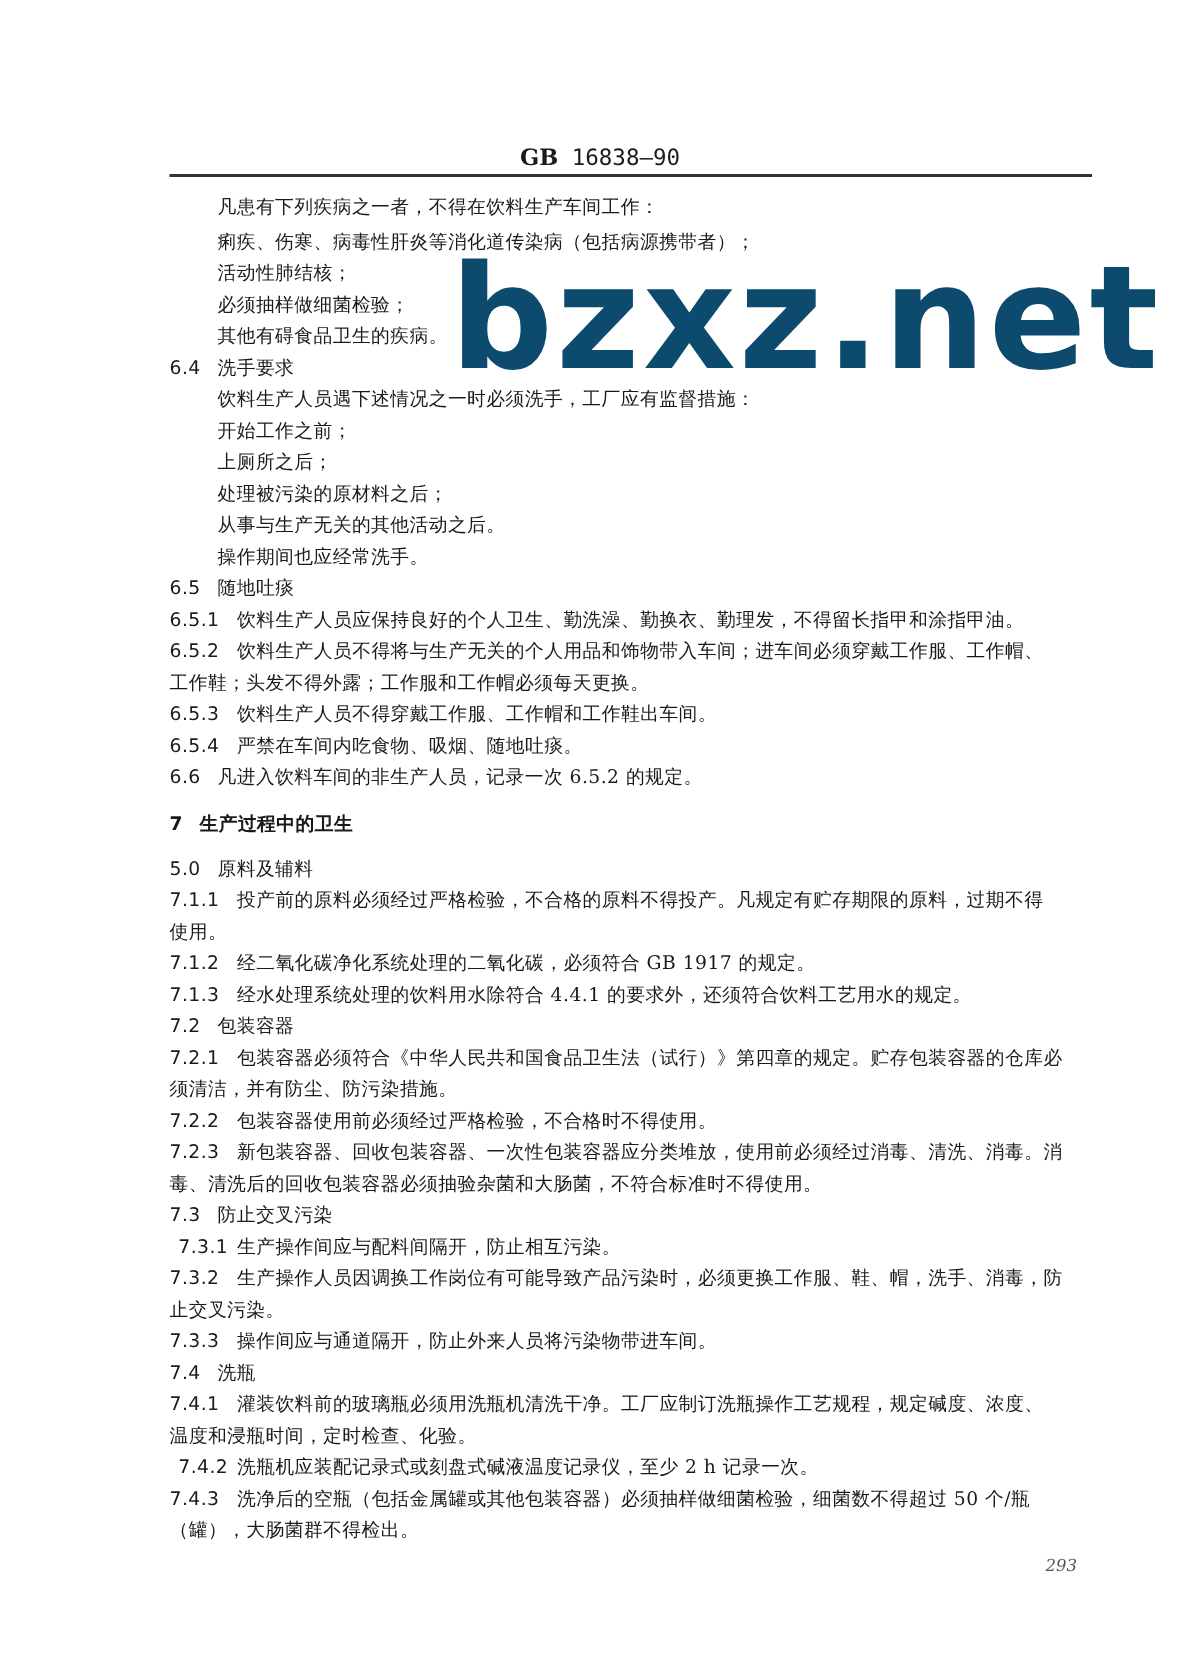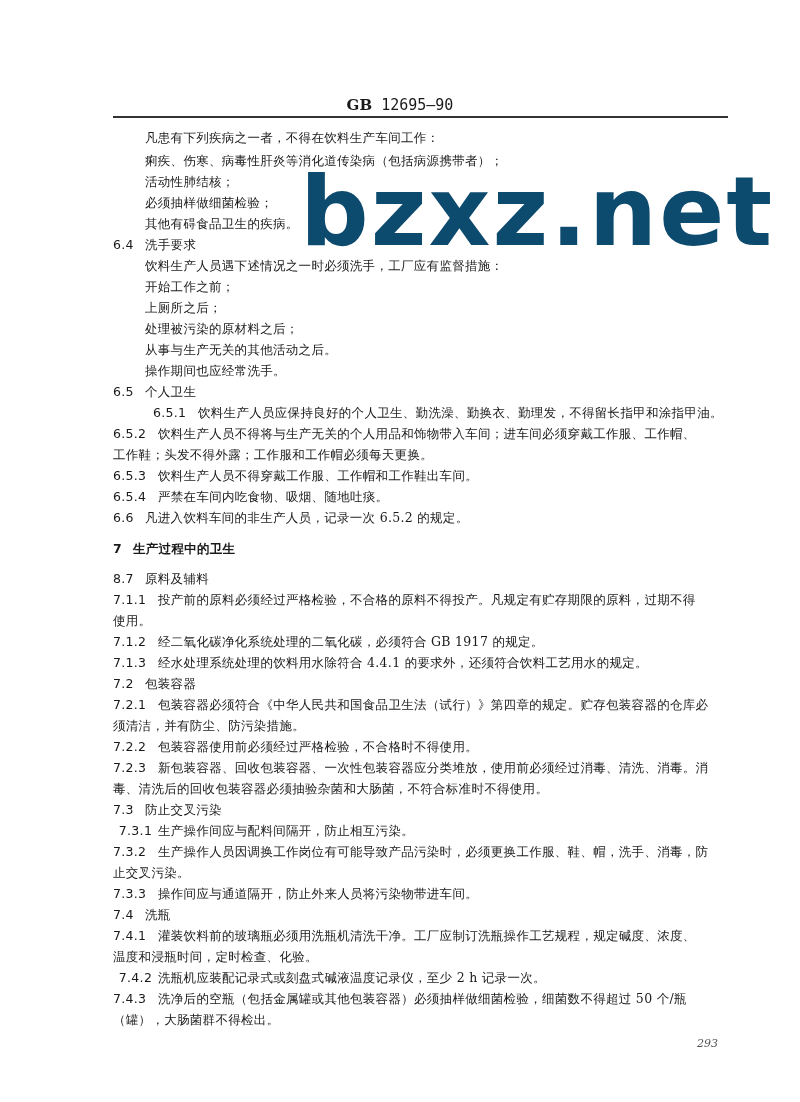--- a/index.html
+++ b/index.html
@@ -26,46 +26,46 @@
     .chapter { font-family: "DejaVu Sans", sans-serif; font-weight: bold; }
     .page-num { position: absolute; left: 697px; top: 1037px; font-size: 11px; color: #555; font-style: italic; }
   </style>
 </head>
 <body>
 
 <div class="watermark">bzxz.net</div>
 
 <div class="header">
   <span class="gb">GB</span>
-  <span>12695—90</span>
+  <span>16838—90</span>
 </div>
 <div class="rule"></div>
 
 <div class="content" id="content">
     <div class="line" style="left: 145px; top: 130px;"><span>凡患有下列疾病之一者，不得在饮料生产车间工作：</span></div>
     <div class="line" style="left: 145px; top: 153px;"><span>痢疾、伤寒、病毒性肝炎等消化道传染病（包括病源携带者）；</span></div>
     <div class="line" style="left: 145px; top: 174px;"><span>活动性肺结核；</span></div>
     <div class="line" style="left: 145px; top: 195px;"><span>必须抽样做细菌检验；</span></div>
     <div class="line" style="left: 145px; top: 216px;"><span>其他有碍食品卫生的疾病。</span></div>
     <div class="line" style="left: 113px; top: 237px;"><span class="num" style="width: 32px;">6.4</span><span>洗手要求</span></div>
     <div class="line" style="left: 145px; top: 258px;"><span>饮料生产人员遇下述情况之一时必须洗手，工厂应有监督措施：</span></div>
     <div class="line" style="left: 145px; top: 279px;"><span>开始工作之前；</span></div>
     <div class="line" style="left: 145px; top: 300px;"><span>上厕所之后；</span></div>
     <div class="line" style="left: 145px; top: 321px;"><span>处理被污染的原材料之后；</span></div>
     <div class="line" style="left: 145px; top: 342px;"><span>从事与生产无关的其他活动之后。</span></div>
     <div class="line" style="left: 145px; top: 363px;"><span>操作期间也应经常洗手。</span></div>
-    <div class="line" style="left: 113px; top: 384px;"><span class="num" style="width: 32px;">6.5</span><span>个人卫生</span></div>
-    <div class="line" style="left: 113px; top: 405px;"><span class="num" style="width: 45px; margin-left: 40px;">6.5.1</span><span>饮料生产人员应保持良好的个人卫生、勤洗澡、勤换衣、勤理发，不得留长指甲和涂指甲油。</span></div>
+    <div class="line" style="left: 113px; top: 384px;"><span class="num" style="width: 32px;">6.5</span><span>随地吐痰</span></div>
+    <div class="line" style="left: 113px; top: 405px;"><span class="num" style="width: 45px;">6.5.1</span><span>饮料生产人员应保持良好的个人卫生、勤洗澡、勤换衣、勤理发，不得留长指甲和涂指甲油。</span></div>
     <div class="line" style="left: 113px; top: 426px;"><span class="num" style="width: 45px;">6.5.2</span><span>饮料生产人员不得将与生产无关的个人用品和饰物带入车间；进车间必须穿戴工作服、工作帽、</span></div>
     <div class="line" style="left: 113px; top: 447px;"><span>工作鞋；头发不得外露；工作服和工作帽必须每天更换。</span></div>
     <div class="line" style="left: 113px; top: 468px;"><span class="num" style="width: 45px;">6.5.3</span><span>饮料生产人员不得穿戴工作服、工作帽和工作鞋出车间。</span></div>
     <div class="line" style="left: 113px; top: 489px;"><span class="num" style="width: 45px;">6.5.4</span><span>严禁在车间内吃食物、吸烟、随地吐痰。</span></div>
     <div class="line" style="left: 113px; top: 510px;"><span class="num" style="width: 32px;">6.6</span><span>凡进入饮料车间的非生产人员，记录一次 6.5.2 的规定。</span></div>
     <div class="line chapter" style="left: 113px; top: 541px;"><span class="num" style="width: 20px;">7</span><span>生产过程中的卫生</span></div>
-    <div class="line" style="left: 113px; top: 571px;"><span class="num" style="width: 32px;">8.7</span><span>原料及辅料</span></div>
+    <div class="line" style="left: 113px; top: 571px;"><span class="num" style="width: 32px;">5.0</span><span>原料及辅料</span></div>
     <div class="line" style="left: 113px; top: 592px;"><span class="num" style="width: 45px;">7.1.1</span><span>投产前的原料必须经过严格检验，不合格的原料不得投产。凡规定有贮存期限的原料，过期不得</span></div>
     <div class="line" style="left: 113px; top: 613px;"><span>使用。</span></div>
     <div class="line" style="left: 113px; top: 634px;"><span class="num" style="width: 45px;">7.1.2</span><span>经二氧化碳净化系统处理的二氧化碳，必须符合 GB 1917 的规定。</span></div>
     <div class="line" style="left: 113px; top: 655px;"><span class="num" style="width: 45px;">7.1.3</span><span>经水处理系统处理的饮料用水除符合 4.4.1 的要求外，还须符合饮料工艺用水的规定。</span></div>
     <div class="line" style="left: 113px; top: 676px;"><span class="num" style="width: 32px;">7.2</span><span>包装容器</span></div>
     <div class="line" style="left: 113px; top: 697px;"><span class="num" style="width: 45px;">7.2.1</span><span>包装容器必须符合《中华人民共和国食品卫生法（试行）》第四章的规定。贮存包装容器的仓库必</span></div>
     <div class="line" style="left: 113px; top: 718px;"><span>须清洁，并有防尘、防污染措施。</span></div>
     <div class="line" style="left: 113px; top: 739px;"><span class="num" style="width: 45px;">7.2.2</span><span>包装容器使用前必须经过严格检验，不合格时不得使用。</span></div>
     <div class="line" style="left: 113px; top: 760px;"><span class="num" style="width: 45px;">7.2.3</span><span>新包装容器、回收包装容器、一次性包装容器应分类堆放，使用前必须经过消毒、清洗、消毒。消</span></div>
     <div class="line" style="left: 113px; top: 781px;"><span>毒、清洗后的回收包装容器必须抽验杂菌和大肠菌，不符合标准时不得使用。</span></div>

